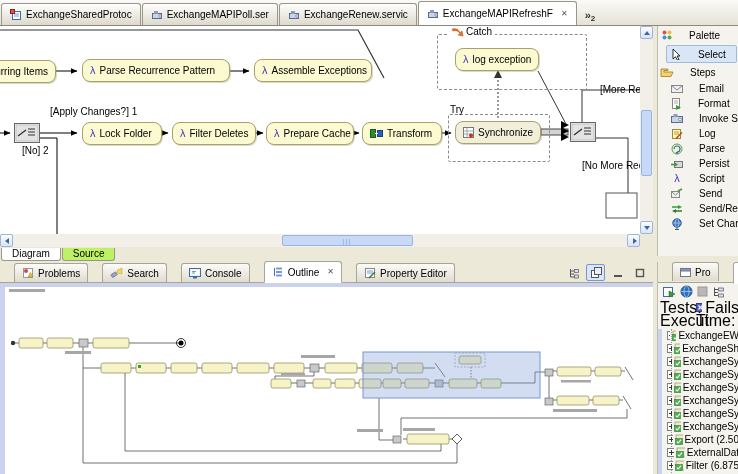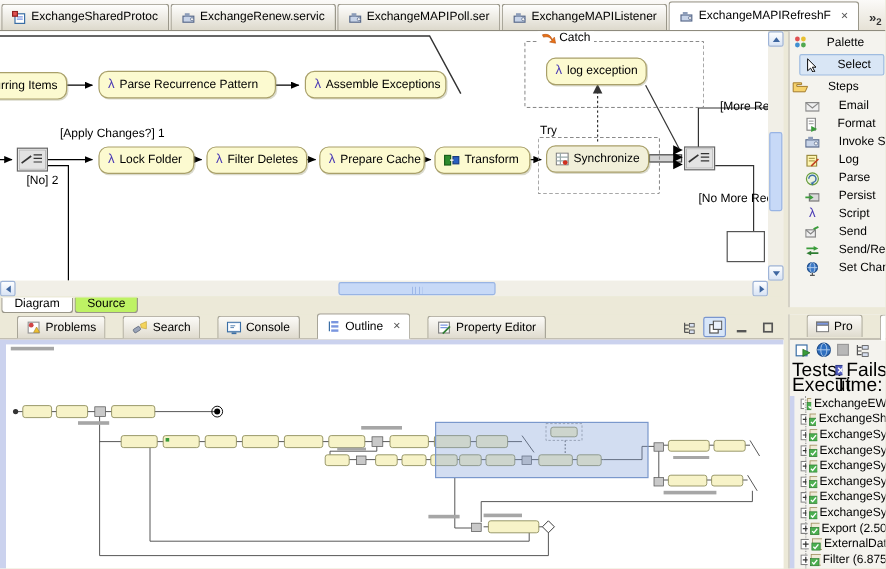--- a/index.html
+++ b/index.html
@@ -94,37 +94,29 @@
           <rect x="0.5" y="0.5" width="4" height="4" fill="#E05050" stroke="#902020"></rect>
         </svg>
       <span>ExchangeSharedProtoc</span>
     </div>
     <div class="etab">
       <svg class="picon" width="12" height="12">
           <rect x="1.5" y="4.5" width="9" height="5" fill="#C8D4E8" stroke="#5A6B8C"></rect>
           <rect x="3" y="2" width="4" height="3" fill="#8C9CB8"></rect>
           <circle cx="9" cy="7" r="1.3" fill="#F4F4F4" stroke="#5A6B8C" stroke-width="0.6"></circle>
         </svg>
-      <span>ExchangeRenew.servic</span>
+      <span>ExchangeMAPIPoll.ser</span>
     </div>
     <div class="etab">
       <svg class="picon" width="12" height="12">
           <rect x="1.5" y="4.5" width="9" height="5" fill="#C8D4E8" stroke="#5A6B8C"></rect>
           <rect x="3" y="2" width="4" height="3" fill="#8C9CB8"></rect>
           <circle cx="9" cy="7" r="1.3" fill="#F4F4F4" stroke="#5A6B8C" stroke-width="0.6"></circle>
         </svg>
-      <span>ExchangeMAPIPoll.ser</span>
-    </div>
-    <div class="etab">
-      <svg class="picon" width="12" height="12">
-          <rect x="1.5" y="4.5" width="9" height="5" fill="#C8D4E8" stroke="#5A6B8C"></rect>
-          <rect x="3" y="2" width="4" height="3" fill="#8C9CB8"></rect>
-          <circle cx="9" cy="7" r="1.3" fill="#F4F4F4" stroke="#5A6B8C" stroke-width="0.6"></circle>
-        </svg>
-      <span>ExchangeMAPIListener</span>
+      <span>ExchangeRenew.servic</span>
     </div>
     <div class="etab active">
       <svg class="picon" width="12" height="12">
           <rect x="1.5" y="4.5" width="9" height="5" fill="#C8D4E8" stroke="#5A6B8C"></rect>
           <rect x="3" y="2" width="4" height="3" fill="#8C9CB8"></rect>
           <circle cx="9" cy="7" r="1.3" fill="#F4F4F4" stroke="#5A6B8C" stroke-width="0.6"></circle>
         </svg>
       <span>ExchangeMAPIRefreshF</span>
       <span class="close-x"></span>
     </div>

